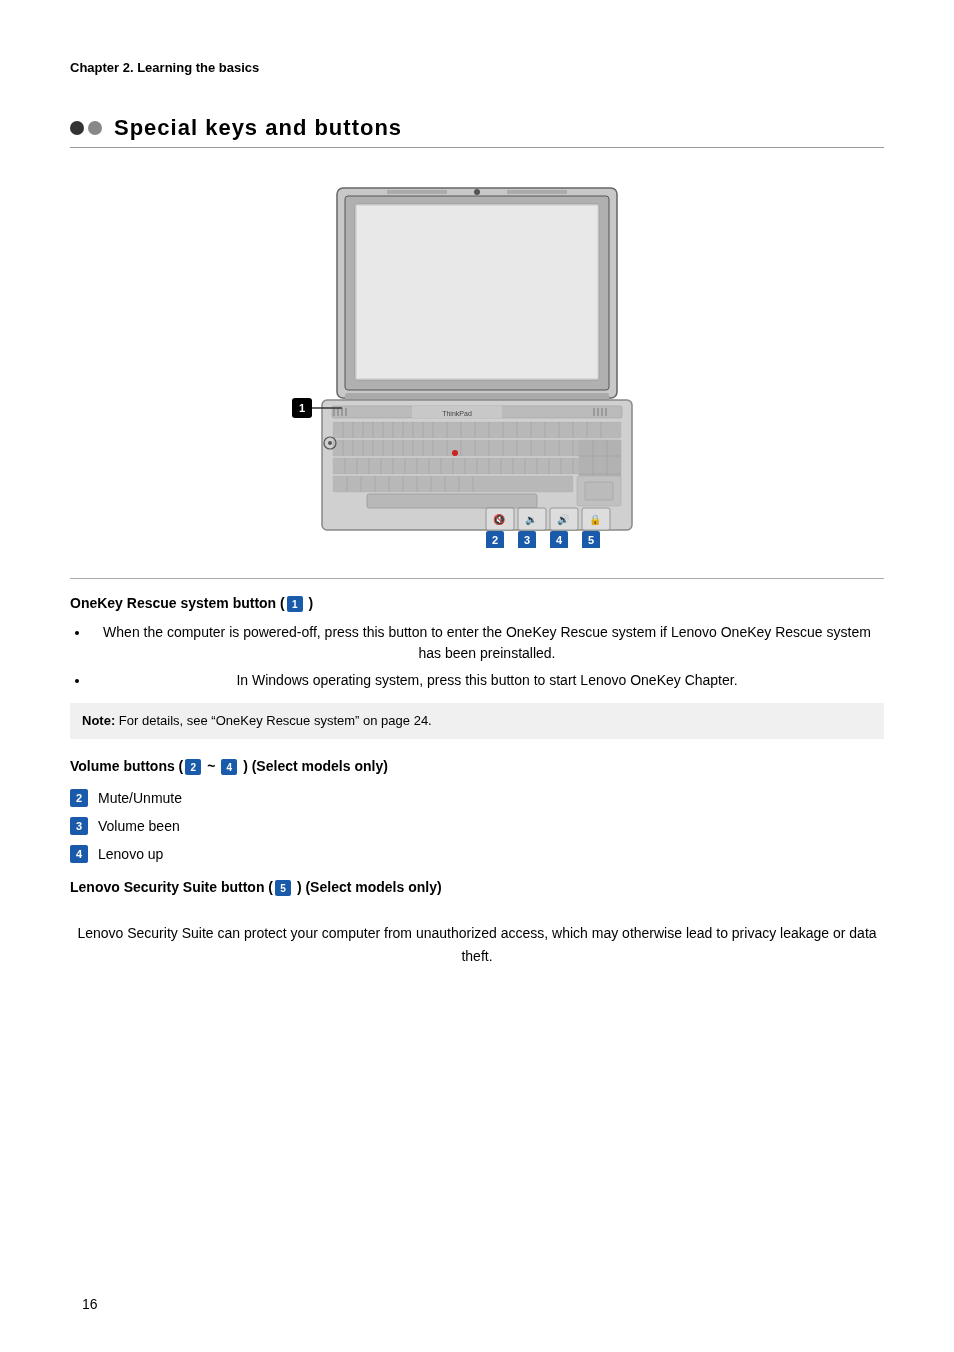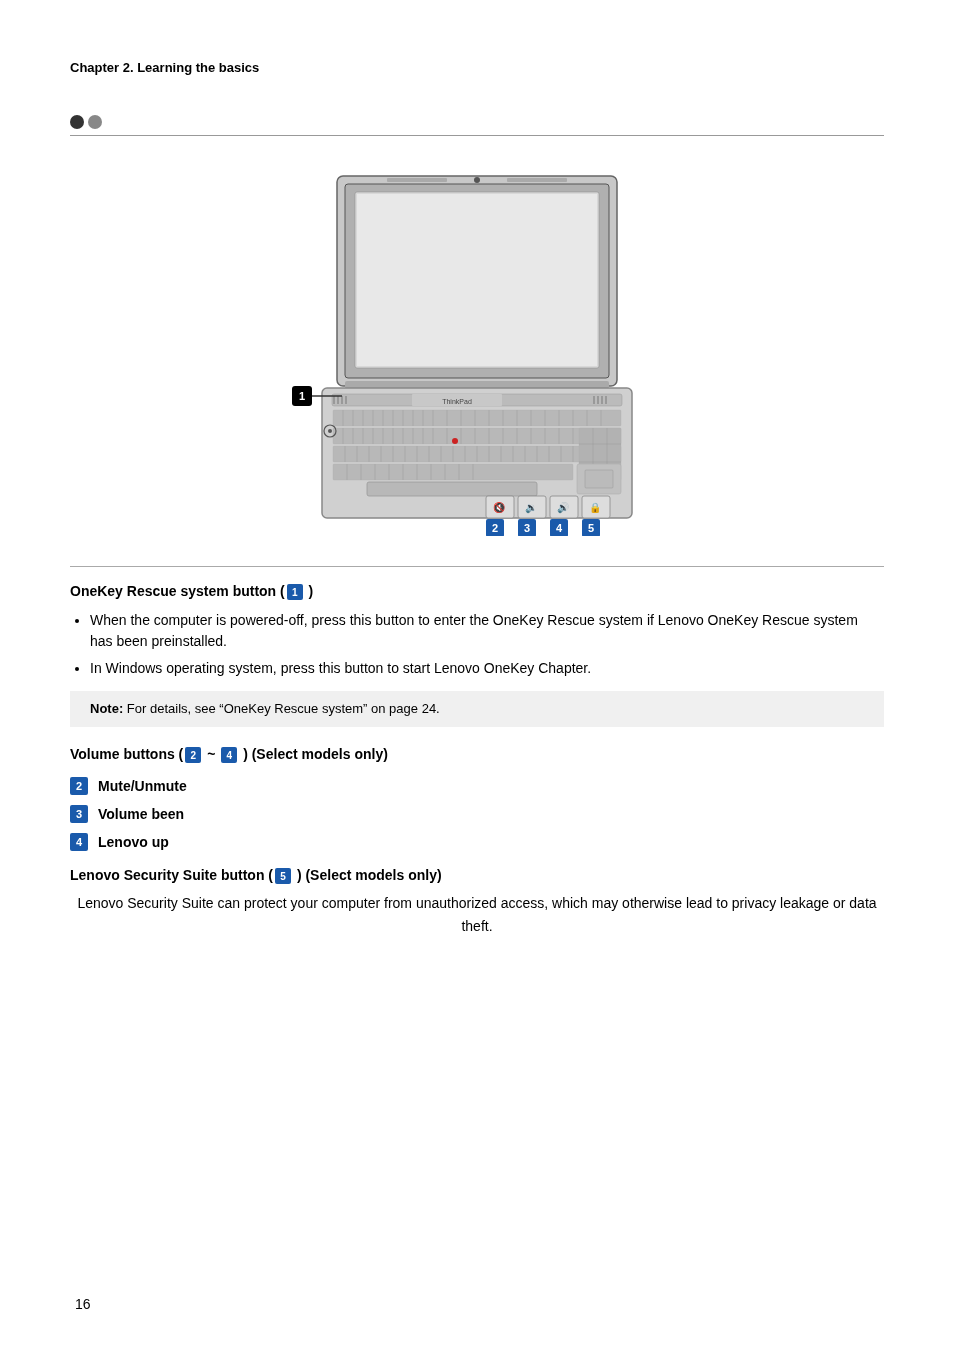--- a/index.html
+++ b/index.html
@@ -70,52 +70,53 @@
       margin-bottom: 10px;
       margin-top: 8px;
     }
     .bullet-list {
       margin-left: 20px;
       margin-bottom: 12px;
     }
     .bullet-list li {
       margin-bottom: 6px;
       line-height: 1.5;
+      text-align: center;
     }
     .note-box {
       background: #f0f0f0;
       border: none;
-      padding: 8px 20px;
+      padding: 8px 12px;
       font-size: 13px;
       margin-bottom: 16px;
       line-height: 1.5;
     }
     .note-label {
       font-weight: bold;
     }
     .volume-section-heading {
       font-size: 14px;
       font-weight: bold;
       margin-bottom: 14px;
       margin-top: 19px;
     }
     .volume-item {
       display: flex;
       align-items: center;
       gap: 10px;
       margin-bottom: 10px;
     }
     .volume-label {
-      font-weight: bold;
+      font-weight: normal;
       font-size: 14px;
     }
     .security-section-heading {
       font-size: 14px;
       font-weight: bold;
-      margin-bottom: 8px;
+      margin-bottom: 26px;
     }
     .security-text {
       font-size: 14px;
       line-height: 1.6;
       text-align: center;
     }
     
     .inline-badge {
       display: inline-flex;
       align-items: center;
@@ -139,20 +140,21 @@
 </head>
 <body>
 
 <div class="chapter-heading">Chapter 2. Learning the basics</div>
 
 <div class="section-title-row">
   <div class="section-icons">
     <div class="section-icon-dot dot-dark"></div>
     <div class="section-icon-dot dot-medium"></div>
   </div>
+  <span class="section-title">Special keys and buttons</span>
 </div>
 
 <div class="laptop-diagram">
   <svg width="480" height="370" viewBox="0 0 480 370">
 
     <rect x="100" y="10" width="280" height="210" rx="6" ry="6" fill="#c8c8c8" stroke="#666" stroke-width="1.5"></rect>
 
     <rect x="108" y="18" width="264" height="194" rx="3" ry="3" fill="#b0b0b0" stroke="#555" stroke-width="1"></rect>
 
     <rect x="118" y="26" width="244" height="176" rx="2" ry="2" fill="#d8d8d8" stroke="#888" stroke-width="0.5"></rect>
@@ -349,13 +351,13 @@
   <span class="badge badge-blue">4</span>
   <span class="volume-label">Lenovo up</span>
 </div>
 
 <div class="security-section-heading" style="margin-top:16px;">
   <span>Lenovo Security Suite button (</span><span class="inline-badge">5</span><span> ) (Select models only)</span>
 </div>
 
 <p class="security-text">Lenovo Security Suite can protect your computer from unauthorized access, which may otherwise lead to privacy leakage or data theft.</p>
 
-<div style="position:fixed; bottom:40px; left:75px;">16</div>
+<div style="position:fixed; bottom:40px; left:82px;">16</div>
 
 </body></html>

